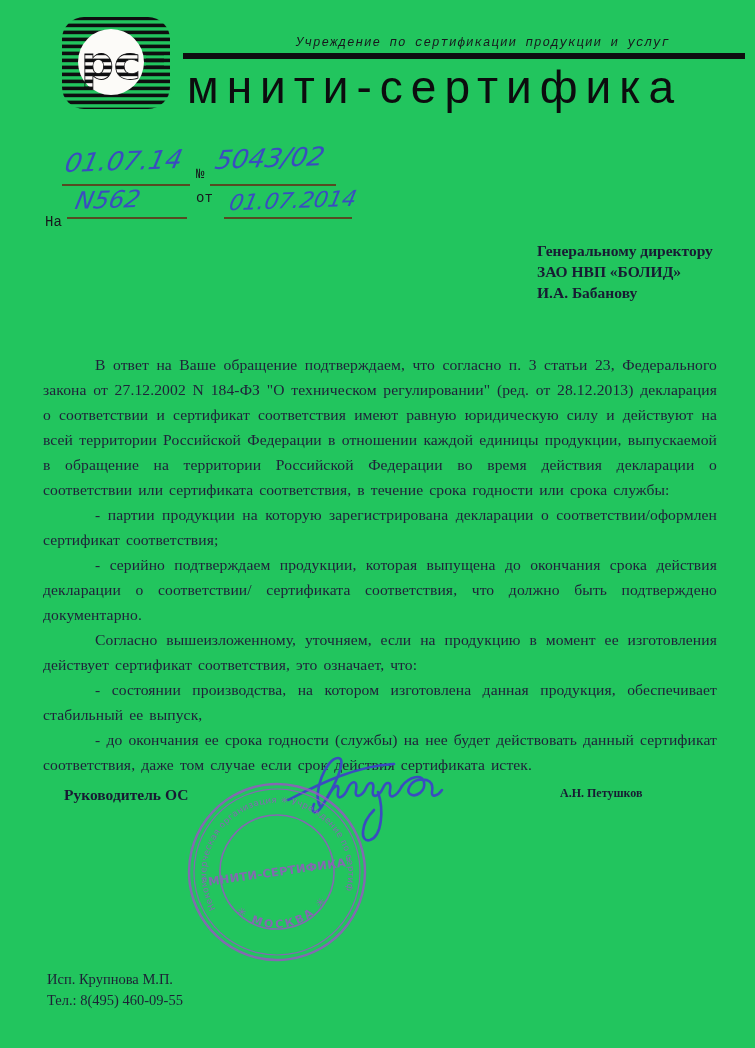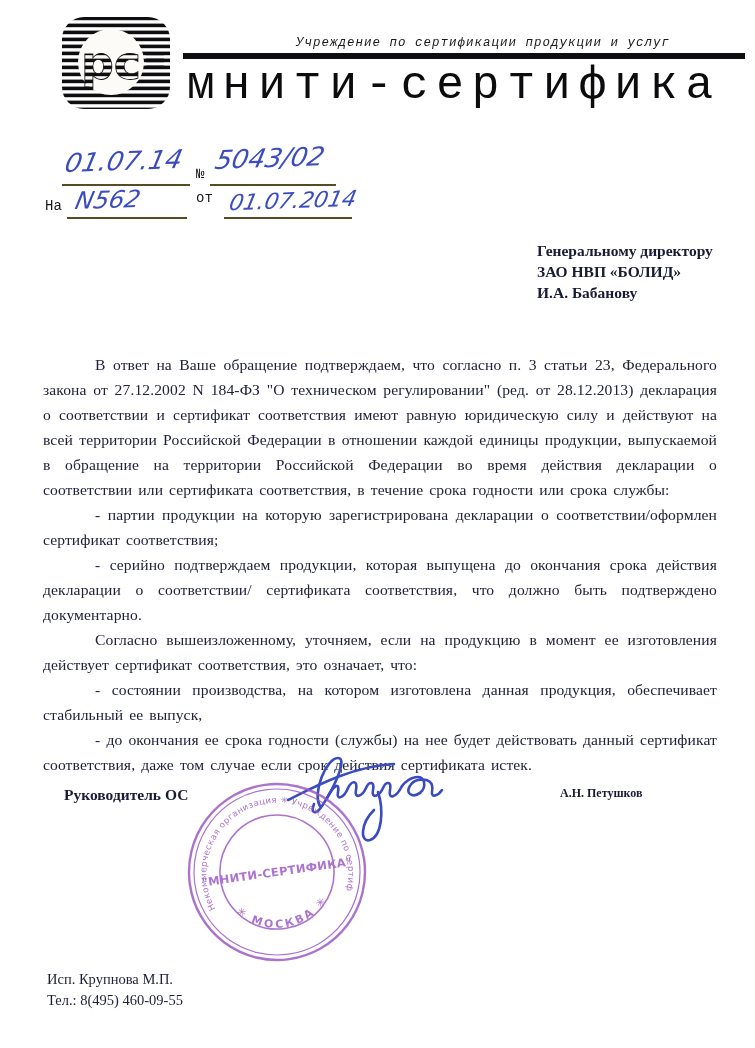--- a/index.html
+++ b/index.html
@@ -1,32 +1,32 @@
 <!DOCTYPE html>
 <html lang="ru"><head>
 <meta charset="utf-8">
 <style>
   html,body{margin:0;padding:0;background:#d9d9d9;}
   .page{
     position:relative; width:755px; height:1048px; margin:0 auto;
-    background:#ffffff;
+    background:#22c55e;
     font-family:"Liberation Serif", serif;
     color:#20233a; overflow:hidden;
   }
   
   .logo{position:absolute; left:60px; top:15px; width:114px; height:98px;}
   .tagline{
     position:absolute; left:296px; top:36px;
     font-family:"Liberation Mono", monospace; font-style:italic;
     font-size:12.5px; letter-spacing:1px; color:#17171c; white-space:nowrap;
   }
   .rule{position:absolute; left:183px; top:53px; width:562px; height:6px; background:#0e0e10;}
   .orgname{
     position:absolute; left:187px; top:60px; width:560px;
-    font-family:Liberation Mono, monospace;
+    font-family:Liberation Sans, sans-serif;
     font-size:46px; letter-spacing:8px; color:#0c0c0e; white-space:nowrap;
   }
   .address{
     position:absolute; left:30px; top:116px;
     font-family:"Liberation Mono", monospace;
     font-size:12.5px; color:#17171c; white-space:nowrap;
   }
   
   .hand{
     font-family:"DejaVu Sans", sans-serif; font-style:italic;
@@ -80,21 +80,21 @@
   <div class="tagline">Учреждение по сертификации продукции и услуг</div>
   <div class="rule"></div>
   <div class="orgname">мнити-сертифика</div>
 
   <div class="hand" style="left:66px; top:146px; font-size:26px;">01.07.14</div>
   <div class="u-line" style="left:62px; top:184px; width:128px;"></div>
   <div class="ref-label" style="left:196px; top:166px;">№</div>
   <div class="hand" style="left:216px; top:143px; font-size:26px;">5043/02</div>
   <div class="u-line" style="left:210px; top:184px; width:126px;"></div>
 
-  <div class="ref-label" style="left:45px; top:198px;">На</div>
+  <div class="ref-label" style="left:45px; top:214px;">На</div>
   <div class="hand" style="left:76px; top:186px; font-size:24px;">N562</div>
   <div class="u-line" style="left:67px; top:217px; width:120px;"></div>
   <div class="ref-label" style="left:196px; top:190px;">от</div>
   <div class="hand" style="left:230px; top:188px; font-size:22px;">01.07.2014</div>
   <div class="u-line" style="left:224px; top:217px; width:128px;"></div>
 
   <div class="recipient">
     <div>Генеральному директору</div>
     <div>ЗАО НВП «БОЛИД»</div>
     <div>И.А. Бабанову</div>

